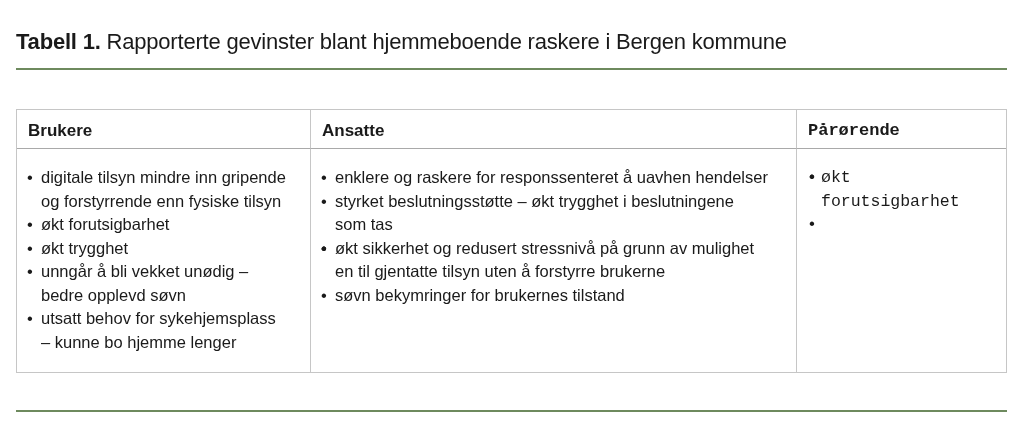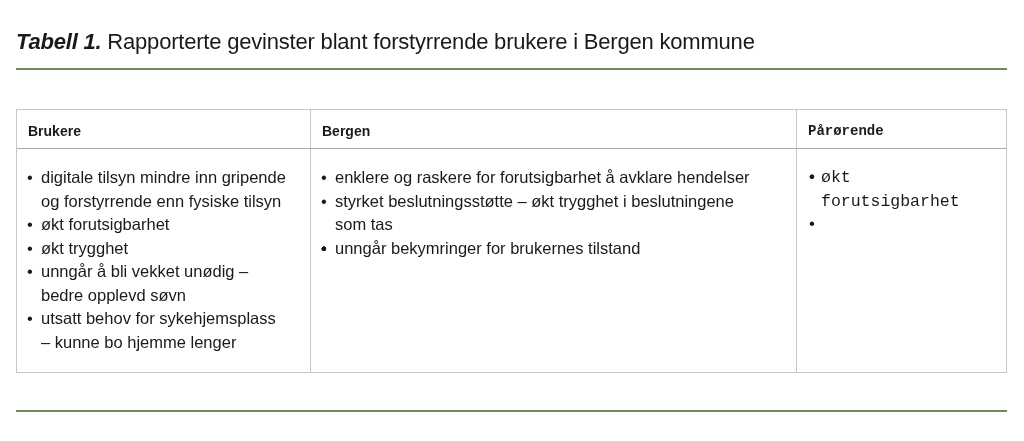--- a/index.html
+++ b/index.html
@@ -19,21 +19,20 @@
       position: absolute;
       left: 16px;
       top: 28px;
       font-size: 22px;
       line-height: 28px;
       white-space: nowrap;
       letter-spacing: -0.2px;
     }
     .title .label {
       font-weight: bold;
-      font-style: italic;
     }
     .rule {
       position: absolute;
       left: 16px;
       width: 991px;
       height: 2px;
       background: #6e8a5e;
     }
     .rule.top { top: 68px; }
     .rule.bottom { top: 410px; }
@@ -54,21 +53,21 @@
       box-sizing: border-box;
       border-right: 1px solid #c6c6c6;
     }
     .cell:nth-child(3n) {
       border-right: none;
       font-family: Liberation Mono, monospace;
     }
     .head {
       border-bottom: 1px solid #a9a9a9;
       font-weight: bold;
-      font-size: 14px;
+      font-size: 17px;
       padding: 11px 7px 0 11px;
       line-height: 20px;
     }
     .body-cell {
       padding: 17px 8px 0 10px;
       font-size: 16.5px;
       line-height: 23.5px;
     }
     ul {
       list-style: none;
@@ -83,51 +82,52 @@
     li .bullet {
       position: absolute;
       left: 0;
       top: 0;
     }
   </style>
 </head>
 <body>
 
 <div class="title">
-  <span class="label">Tabell 1.</span><span> Rapporterte gevinster blant forstyrrende brukere i Bergen kommune</span>
+  <span class="label">Tabell 1.</span><span> Rapporterte gevinster blant hjemmeboende raskere i Bergen kommune</span>
 </div>
 
 <div class="rule top"></div>
 
 <div class="table">
   <div class="cell head">Brukere</div>
-  <div class="cell head">Bergen</div>
+  <div class="cell head">Ansatte</div>
   <div class="cell head">Pårørende</div>
 
   <div class="cell body-cell">
     <ul>
         <li><span class="bullet">•</span><span>digitale tilsyn mindre inn gripende
 og forstyrrende enn fysiske tilsyn</span></li>
         <li><span class="bullet">•</span><span>økt forutsigbarhet</span></li>
         <li><span class="bullet">•</span><span>økt trygghet</span></li>
         <li><span class="bullet">•</span><span>unngår å bli vekket unødig –
 bedre opplevd søvn</span></li>
         <li><span class="bullet">•</span><span>utsatt behov for sykehjemsplass
 – kunne bo hjemme lenger</span></li>
       </ul>
   </div>
   <div class="cell body-cell">
     <ul>
-        <li><span class="bullet">•</span><span>enklere og raskere for forutsigbarhet å avklare hendelser</span></li>
+        <li><span class="bullet">•</span><span>enklere og raskere for responssenteret å uavhen hendelser</span></li>
         <li><span class="bullet">•</span><span>styrket beslutningsstøtte – økt trygghet i beslutningene
 som tas</span></li>
         <li><span class="bullet">•</span></li>
         <li><span class="bullet">•</span></li>
-        <li><span class="bullet">•</span></li>
-        <li><span class="bullet">•</span><span>unngår bekymringer for brukernes tilstand</span></li>
+        <li><span class="bullet">•</span><span>økt sikkerhet og redusert stressnivå på grunn av mulighet
+en til gjentatte tilsyn uten å forstyrre brukerne</span></li>
+        <li><span class="bullet">•</span><span>søvn bekymringer for brukernes tilstand</span></li>
       </ul>
   </div>
   <div class="cell body-cell">
     <ul>
         <li><span class="bullet">•</span></li>
         <li><span class="bullet">•</span><span>økt forutsigbarhet</span></li>
         <li><span class="bullet">•</span></li>
       </ul>
   </div>
 </div>

